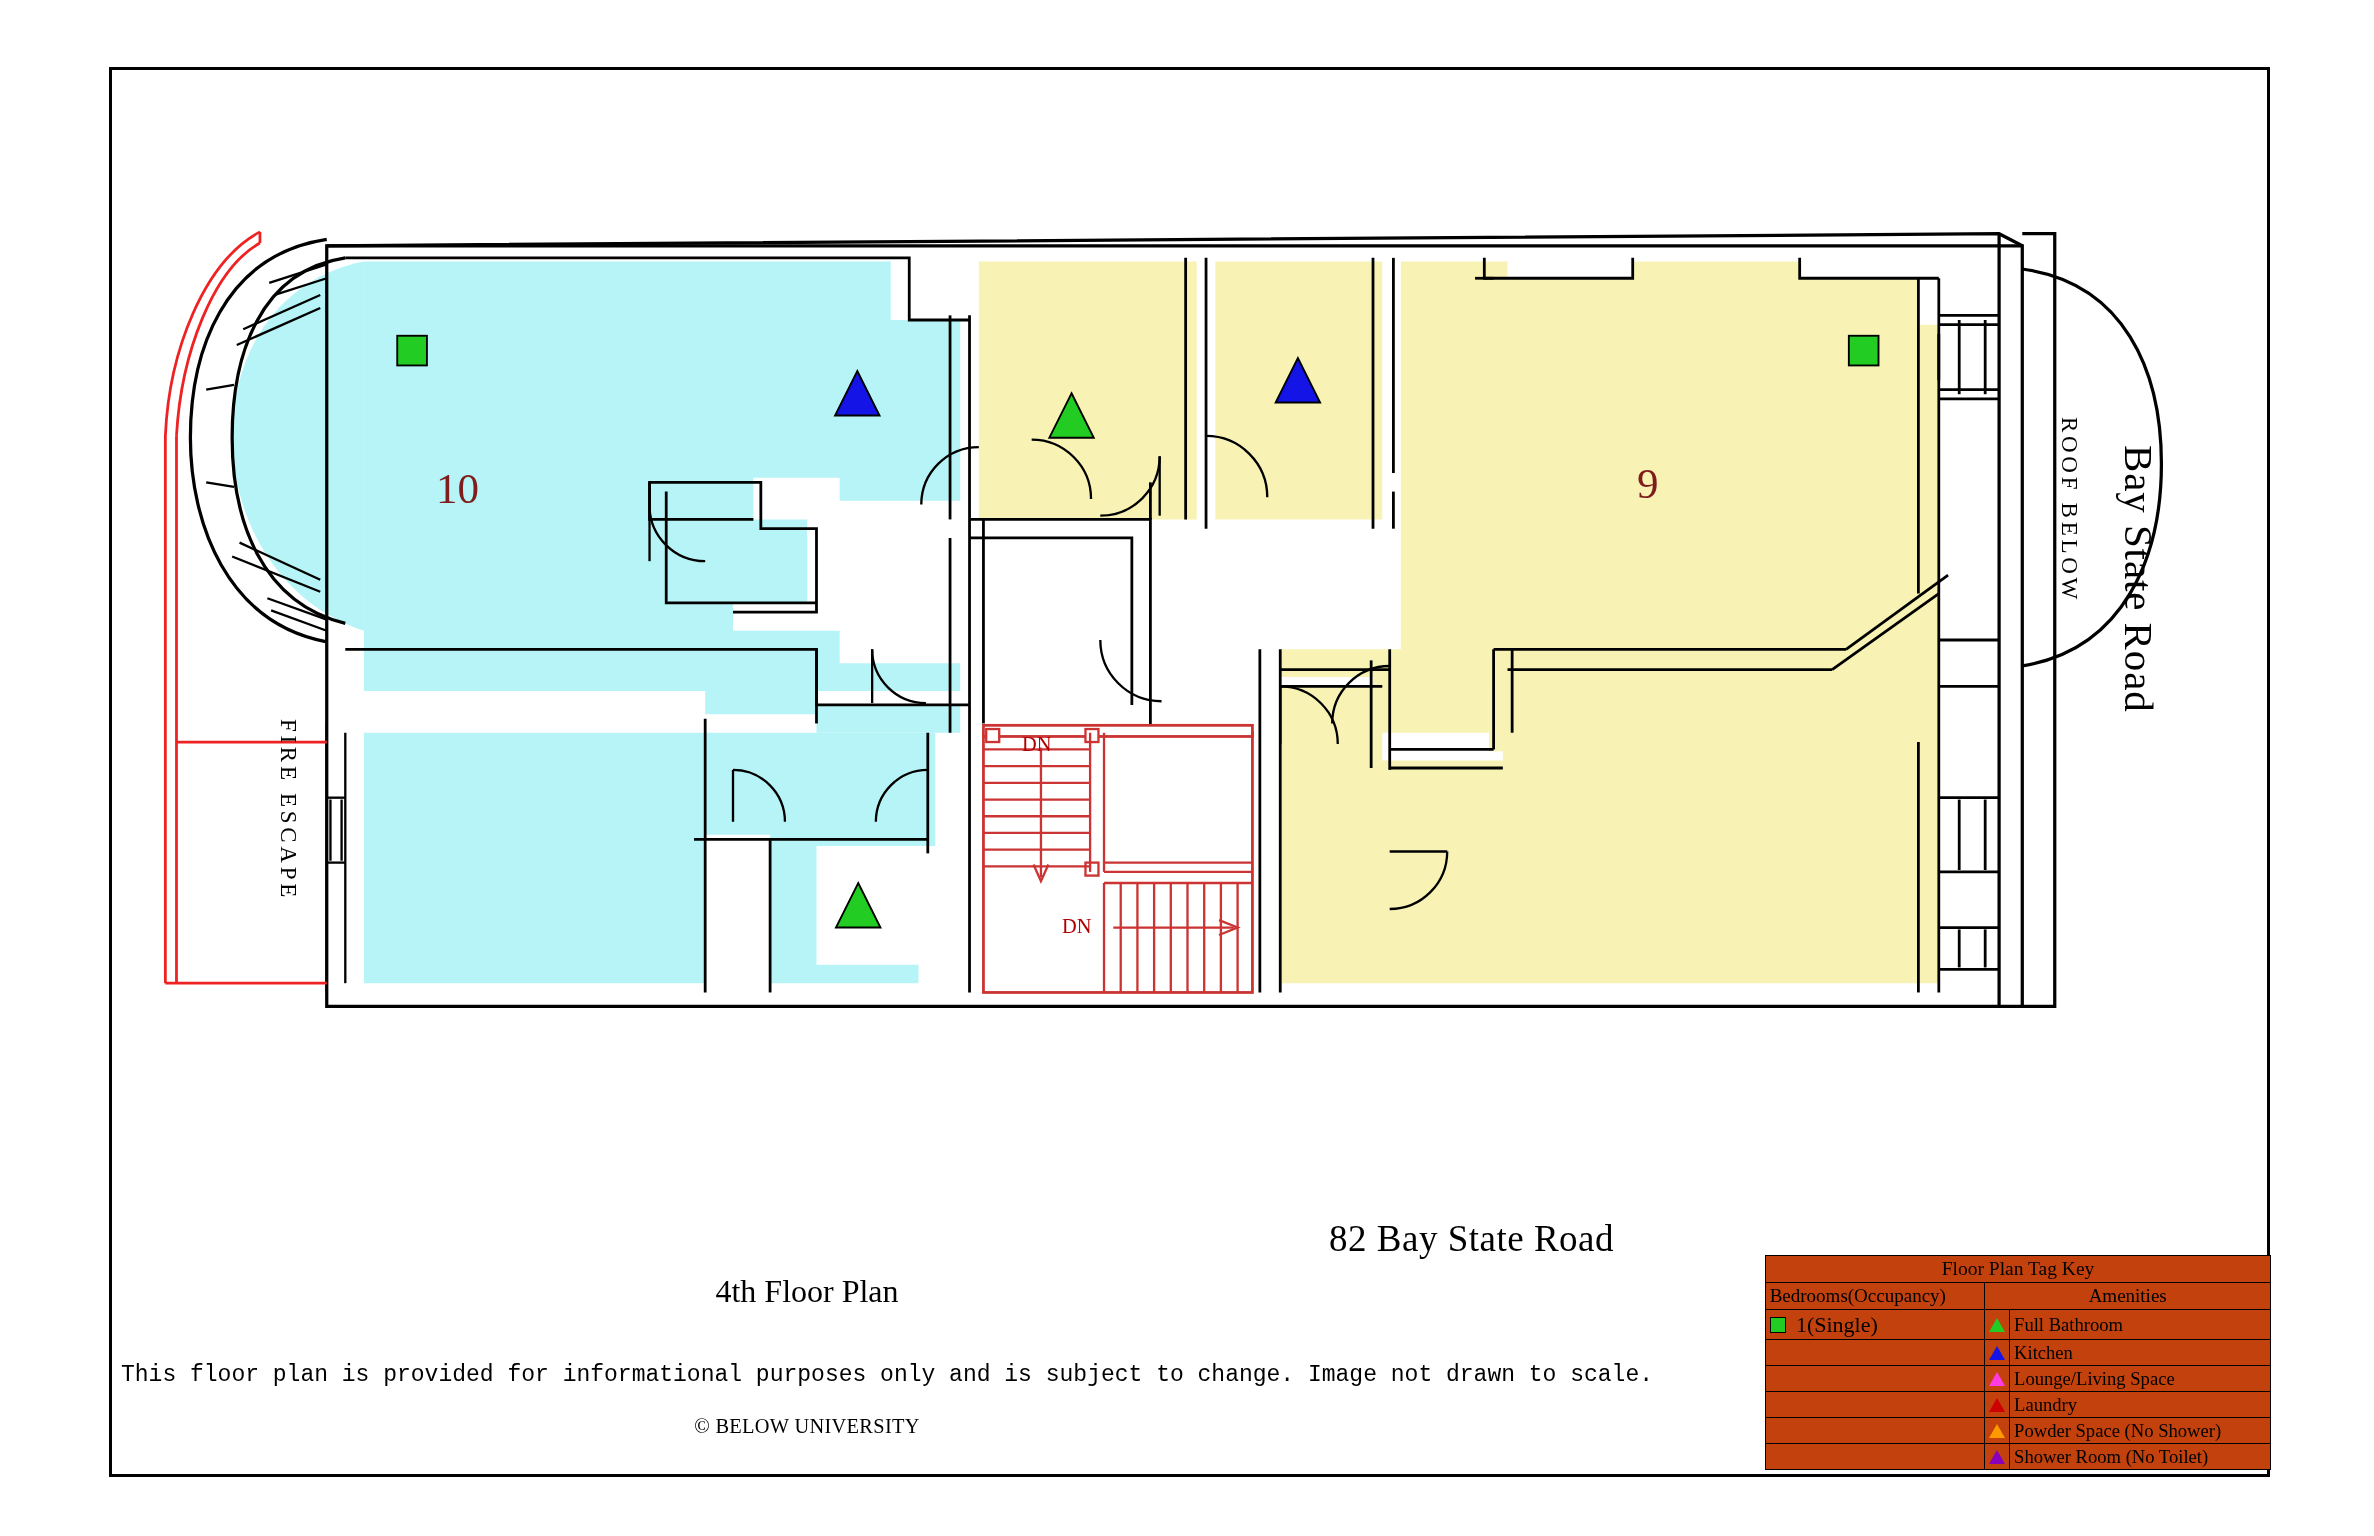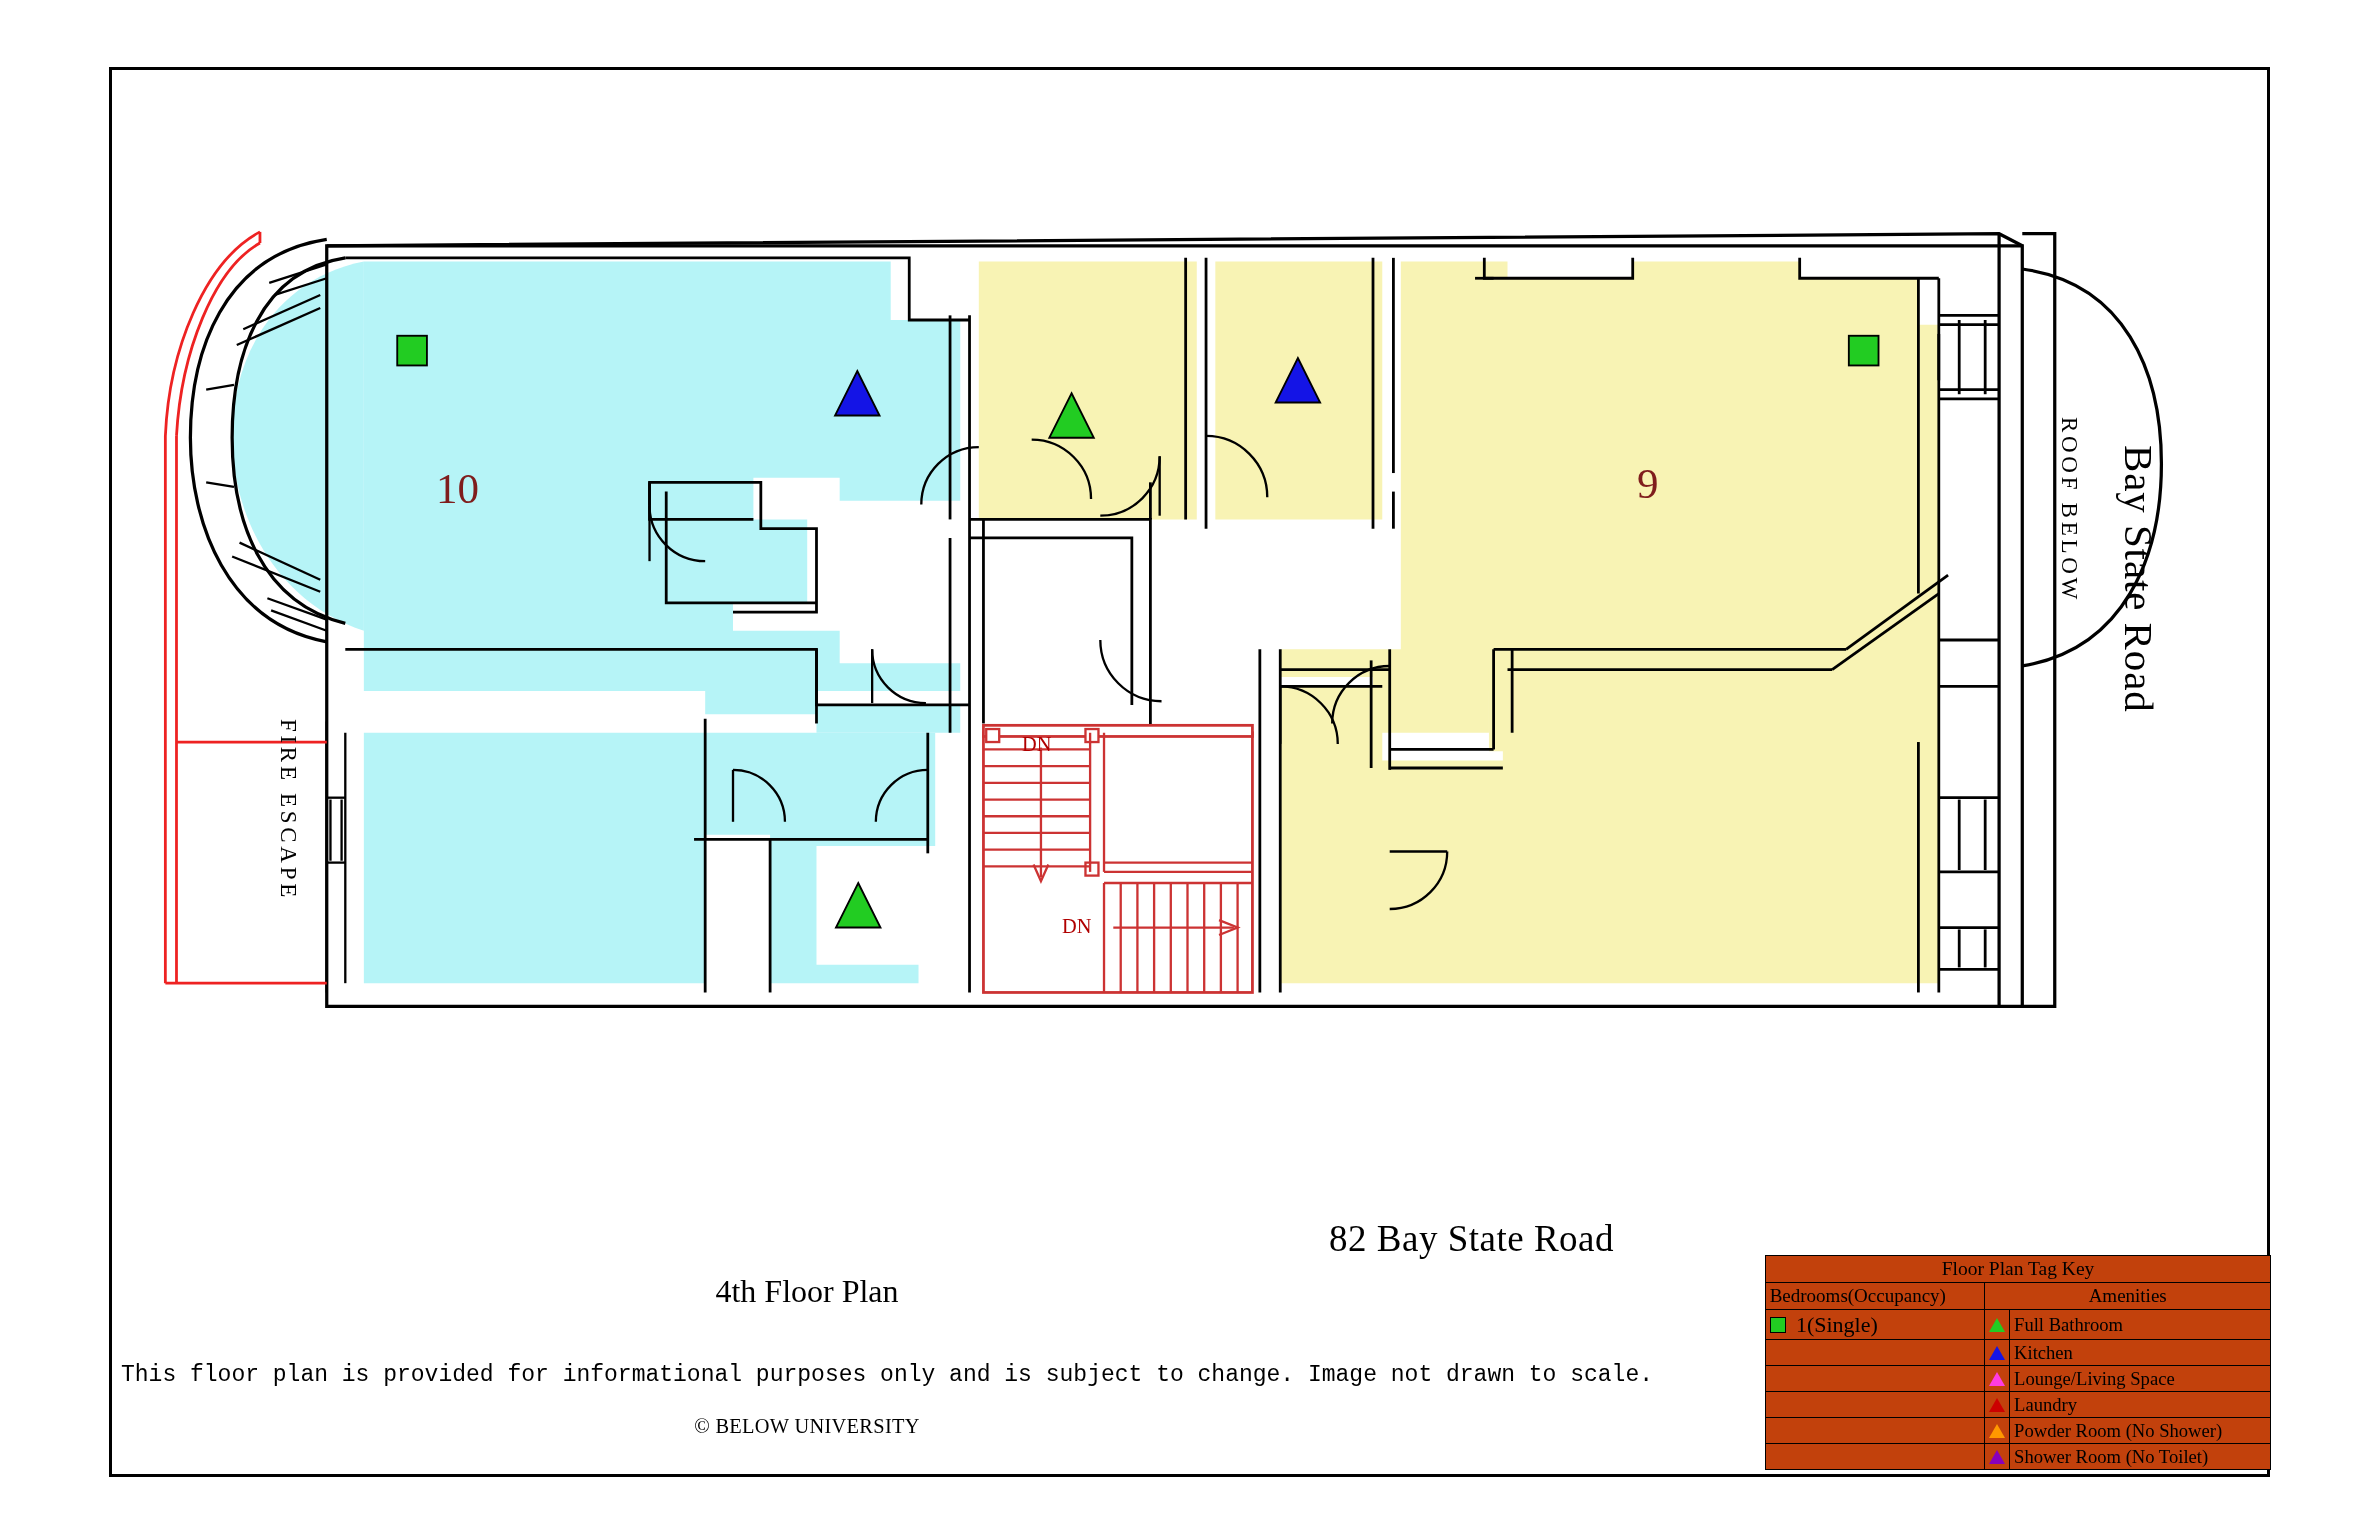--- a/index.html
+++ b/index.html
@@ -466,21 +466,21 @@
       <td class="key-ico">
         <span class="tri" style="border-bottom:14px solid #cc0000"></span>
       </td>
       <td class="key-amen-label">Laundry</td>
     </tr>
     <tr>
       <td class="key-left"></td>
       <td class="key-ico">
         <span class="tri" style="border-bottom:14px solid #ff9900"></span>
       </td>
-      <td class="key-amen-label">Powder Room (No Shower)</td>
+      <td class="key-amen-label">Powder Space (No Shower)</td>
     </tr>
     <tr>
       <td class="key-left"></td>
       <td class="key-ico">
         <span class="tri" style="border-bottom:14px solid #8800bb"></span>
       </td>
       <td class="key-amen-label">Shower Room (No Toilet)</td>
     </tr>
   </tbody>
     </table>

